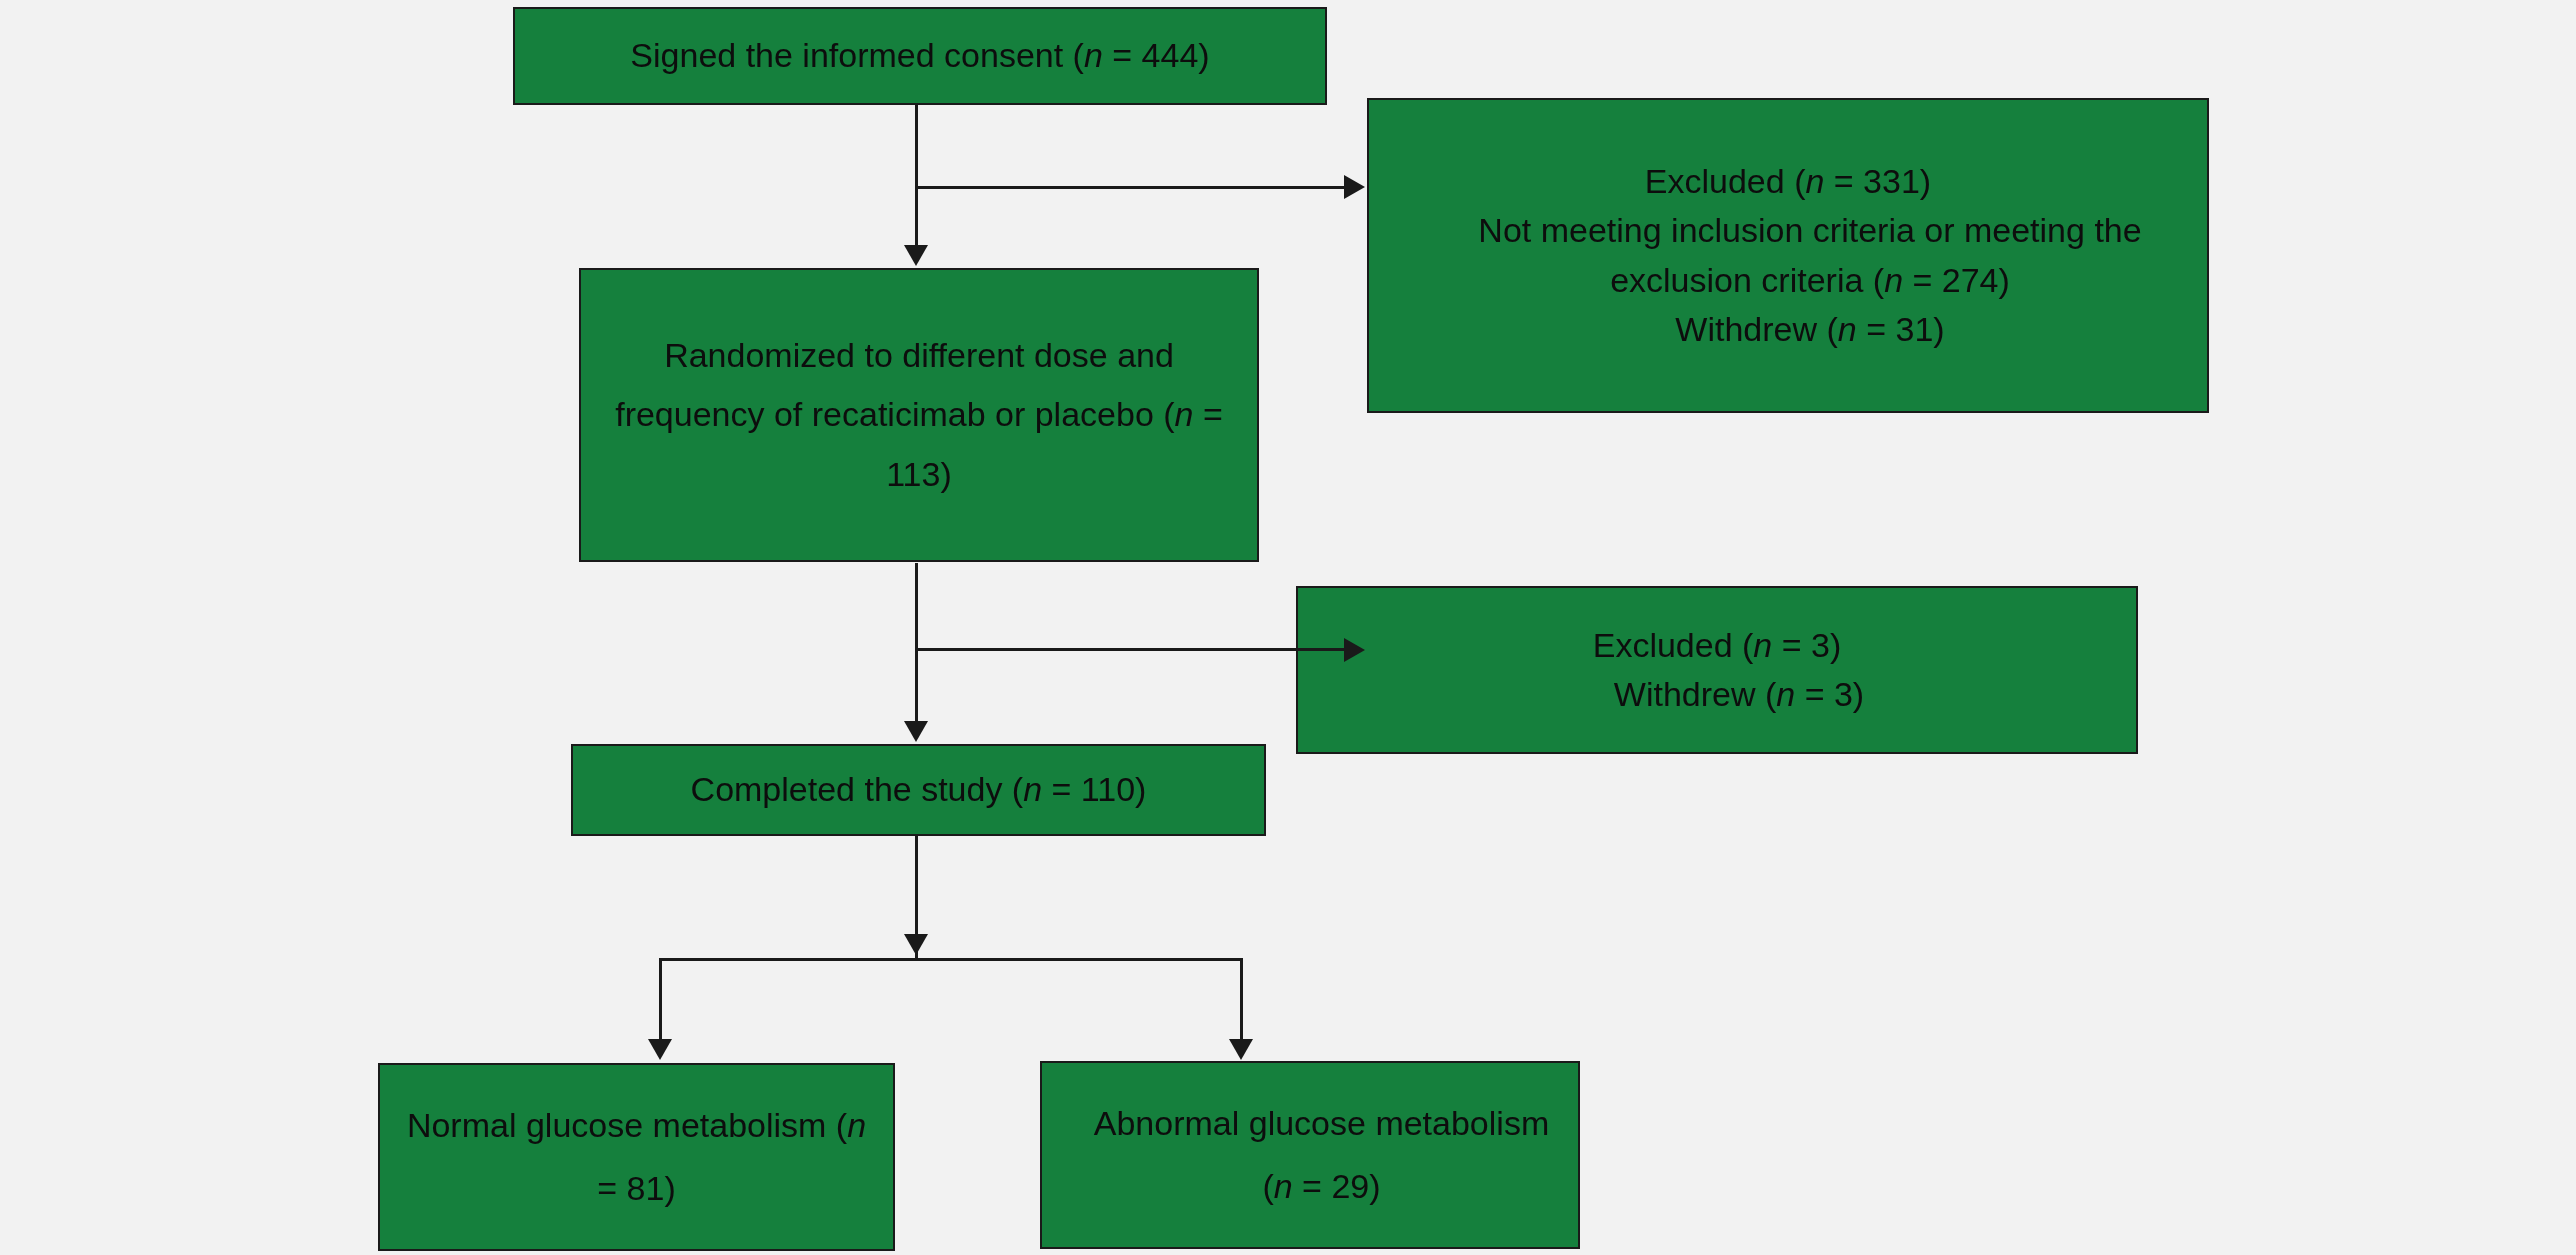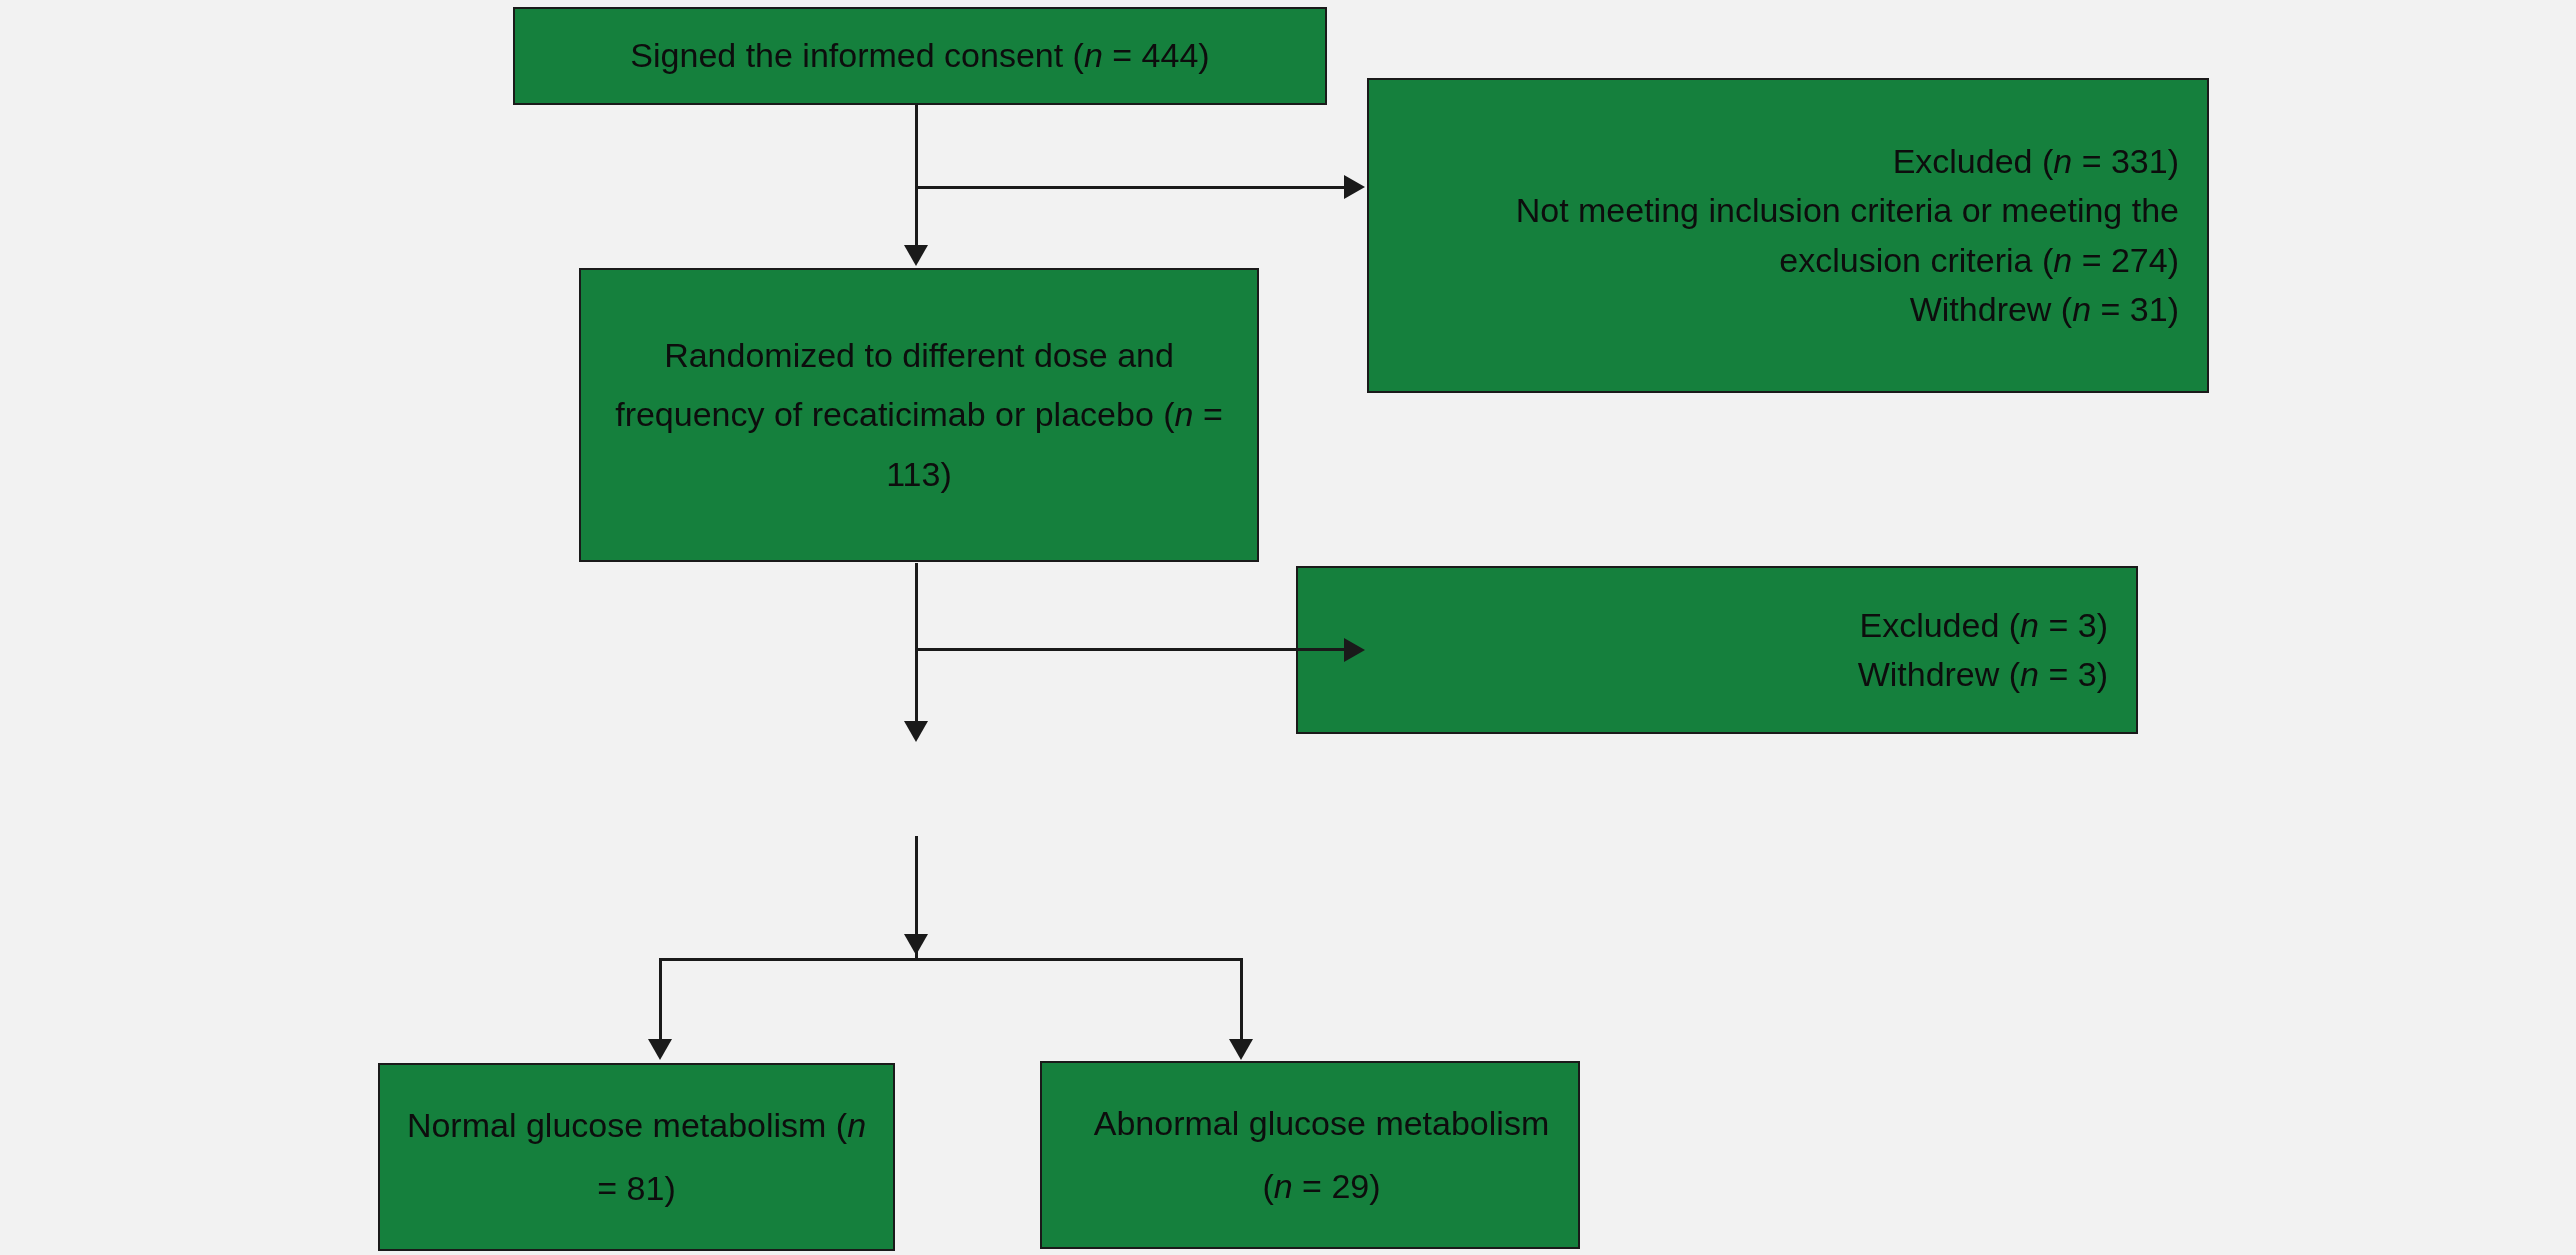--- a/index.html
+++ b/index.html
@@ -28,21 +28,22 @@
     align-items: center;
     font-size: 34px;
     line-height: 1.45;
   }
   .box.center {
     justify-content: center;
     text-align: center;
   }
   .box.left {
     justify-content: flex-start;
-    text-align: right;
+    text-align: center;
+    margin-top: 20px;
   }
   .box .inner {
     padding: 0 21px;
     width: 100%;
   }
   .box.left .inner {
     padding: 0 28px;
   }
   .ital {
     font-style: italic;
@@ -109,20 +110,25 @@
     <div class="inner">
       <div>
         <span>Excluded (</span><span class="ital">n</span><span> = 3)</span>
       </div>
       <div class="indent-hang">
         <span>Withdrew (</span><span class="ital">n</span><span> = 3)</span>
       </div>
     </div>
   </div>
 
+  <div class="box center" style="left:571px; top:744px; width:695px; height:92px;">
+    <div class="inner">
+      <span>Completed the study (</span><span class="ital">n</span><span> = 110)</span>
+    </div>
+  </div>
 
   <div class="box center" style="left:378px; top:1063px; width:517px; height:188px;">
     <div class="inner" style="line-height:1.85;">
       <span>Normal glucose metabolism (</span><span class="ital">n</span><span> = 81)</span>
     </div>
   </div>
 
   <div class="box center" style="left:1040px; top:1061px; width:540px; height:188px;padding-left:23px;">
     <div class="inner" style="line-height:1.85;">
       <span>Abnormal glucose metabolism (</span><span class="ital">n</span><span> = 29)</span>

